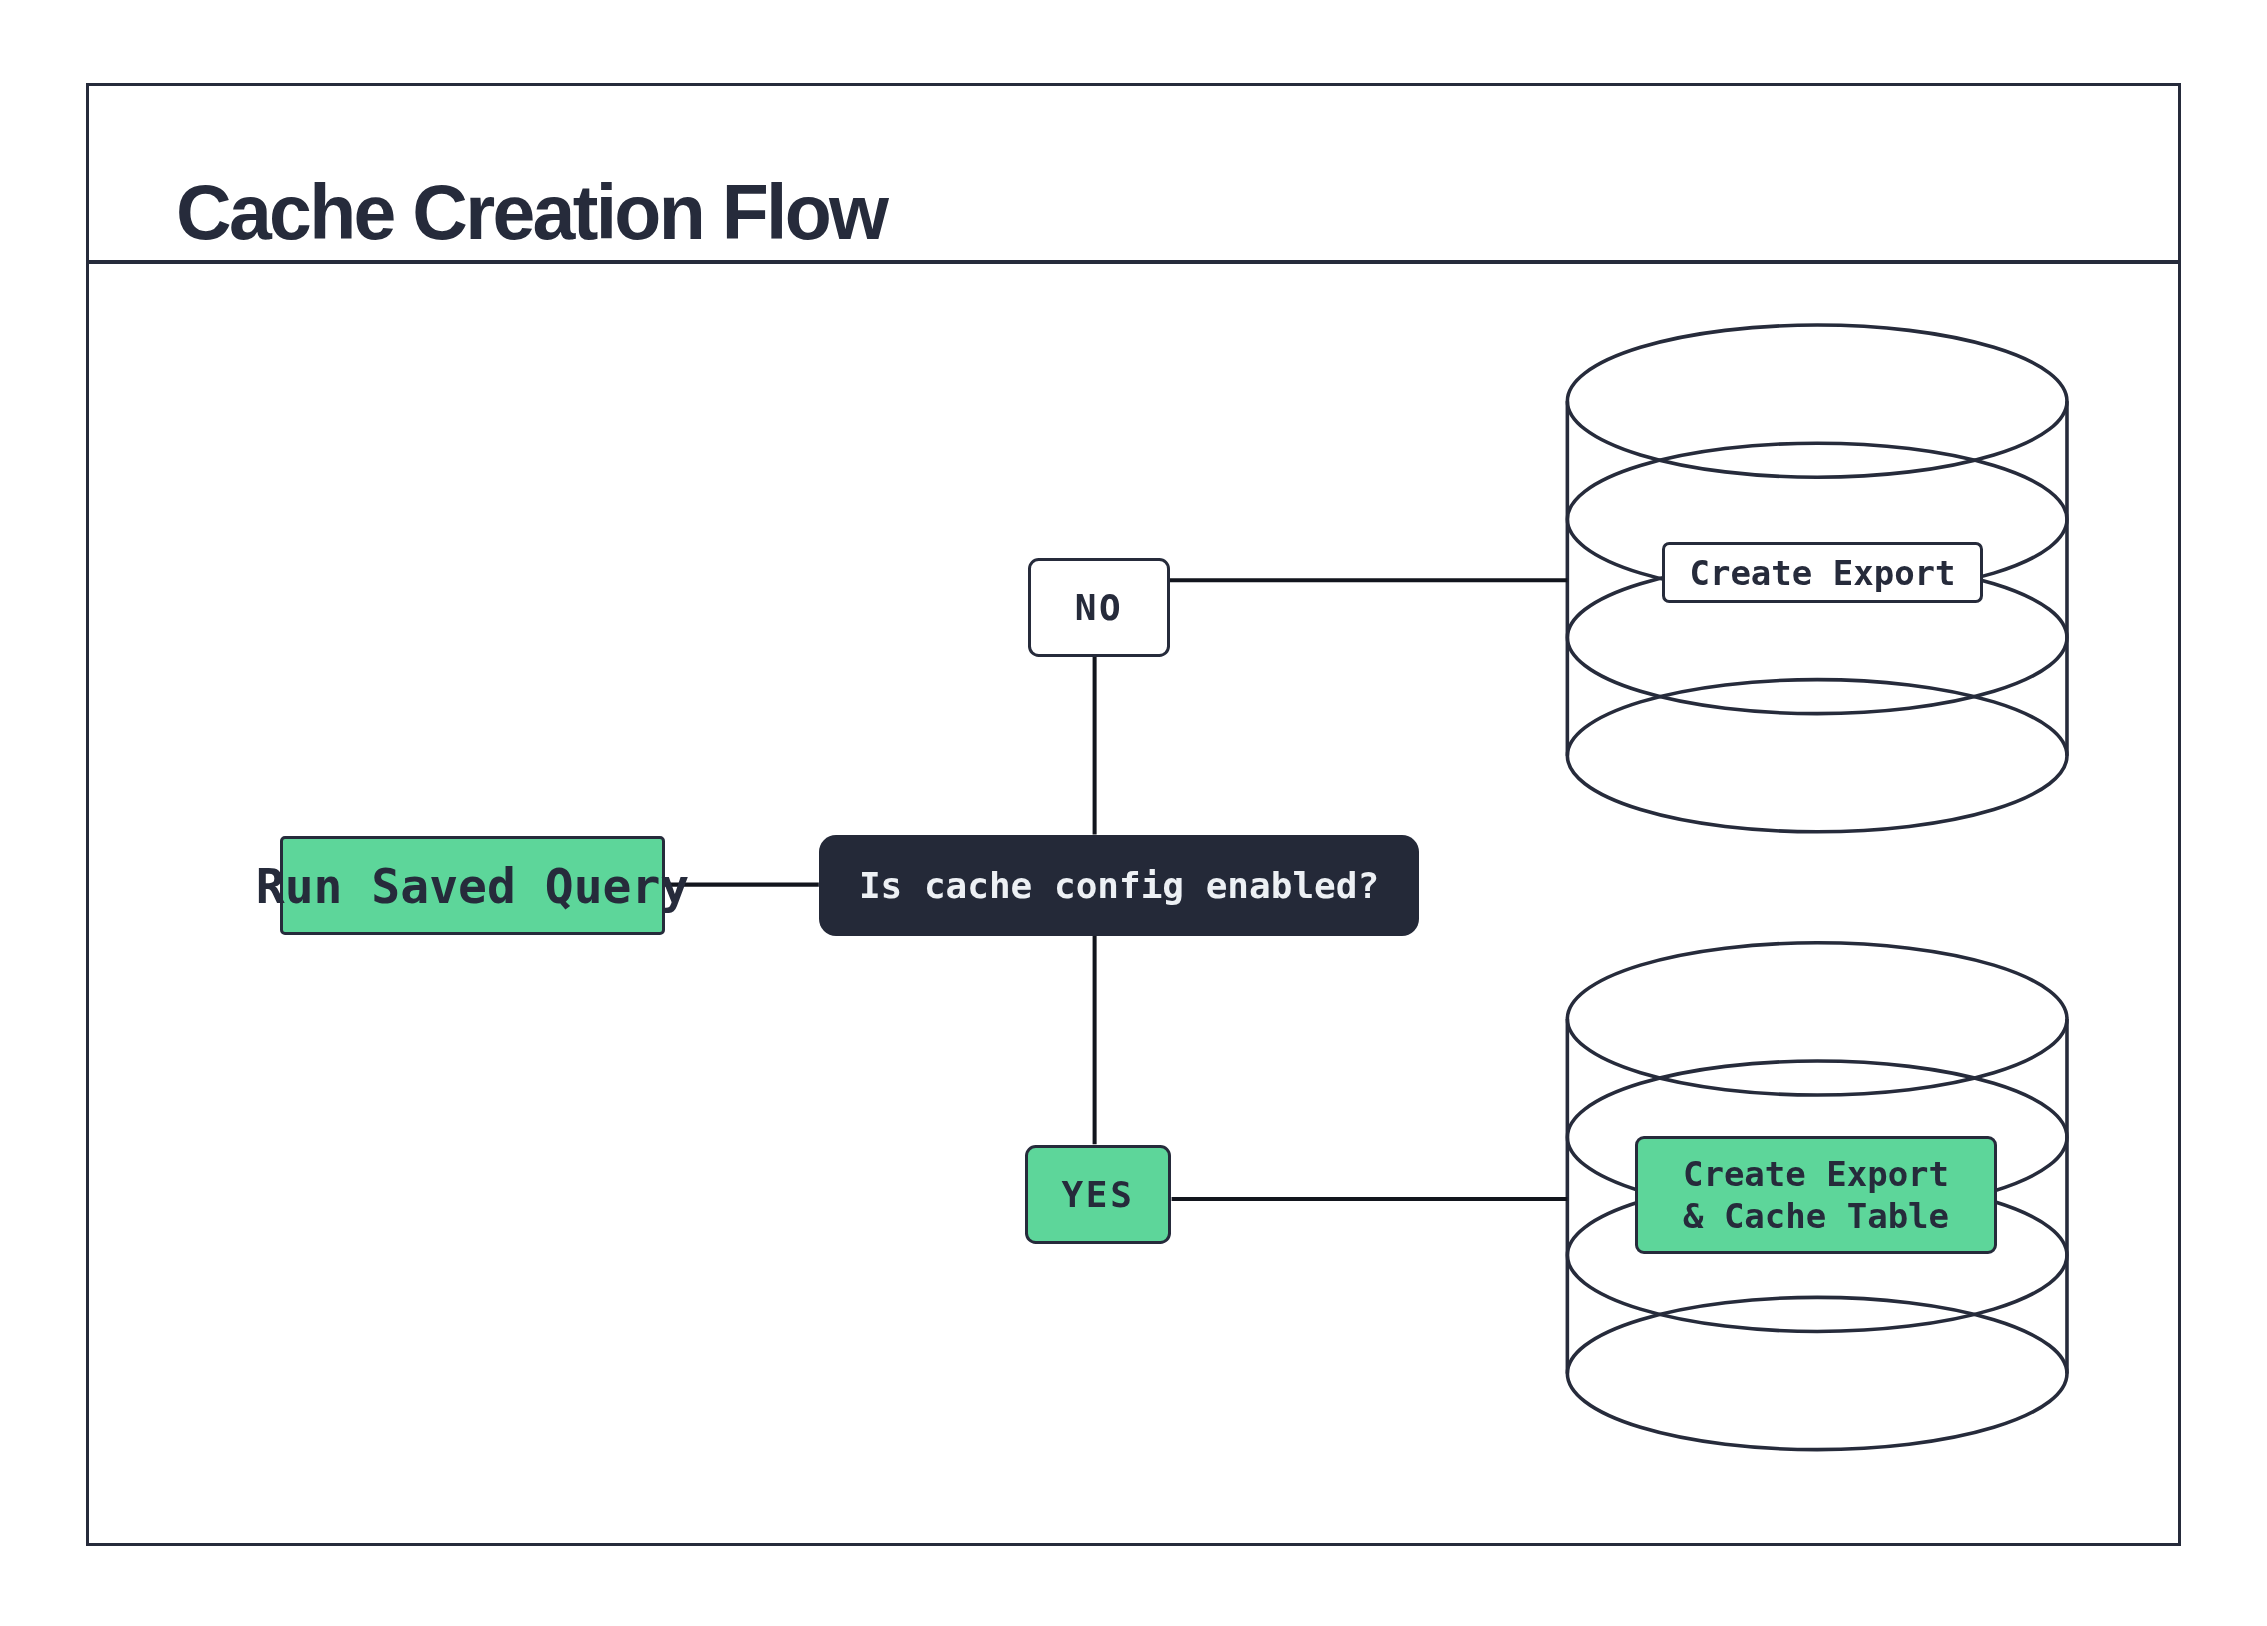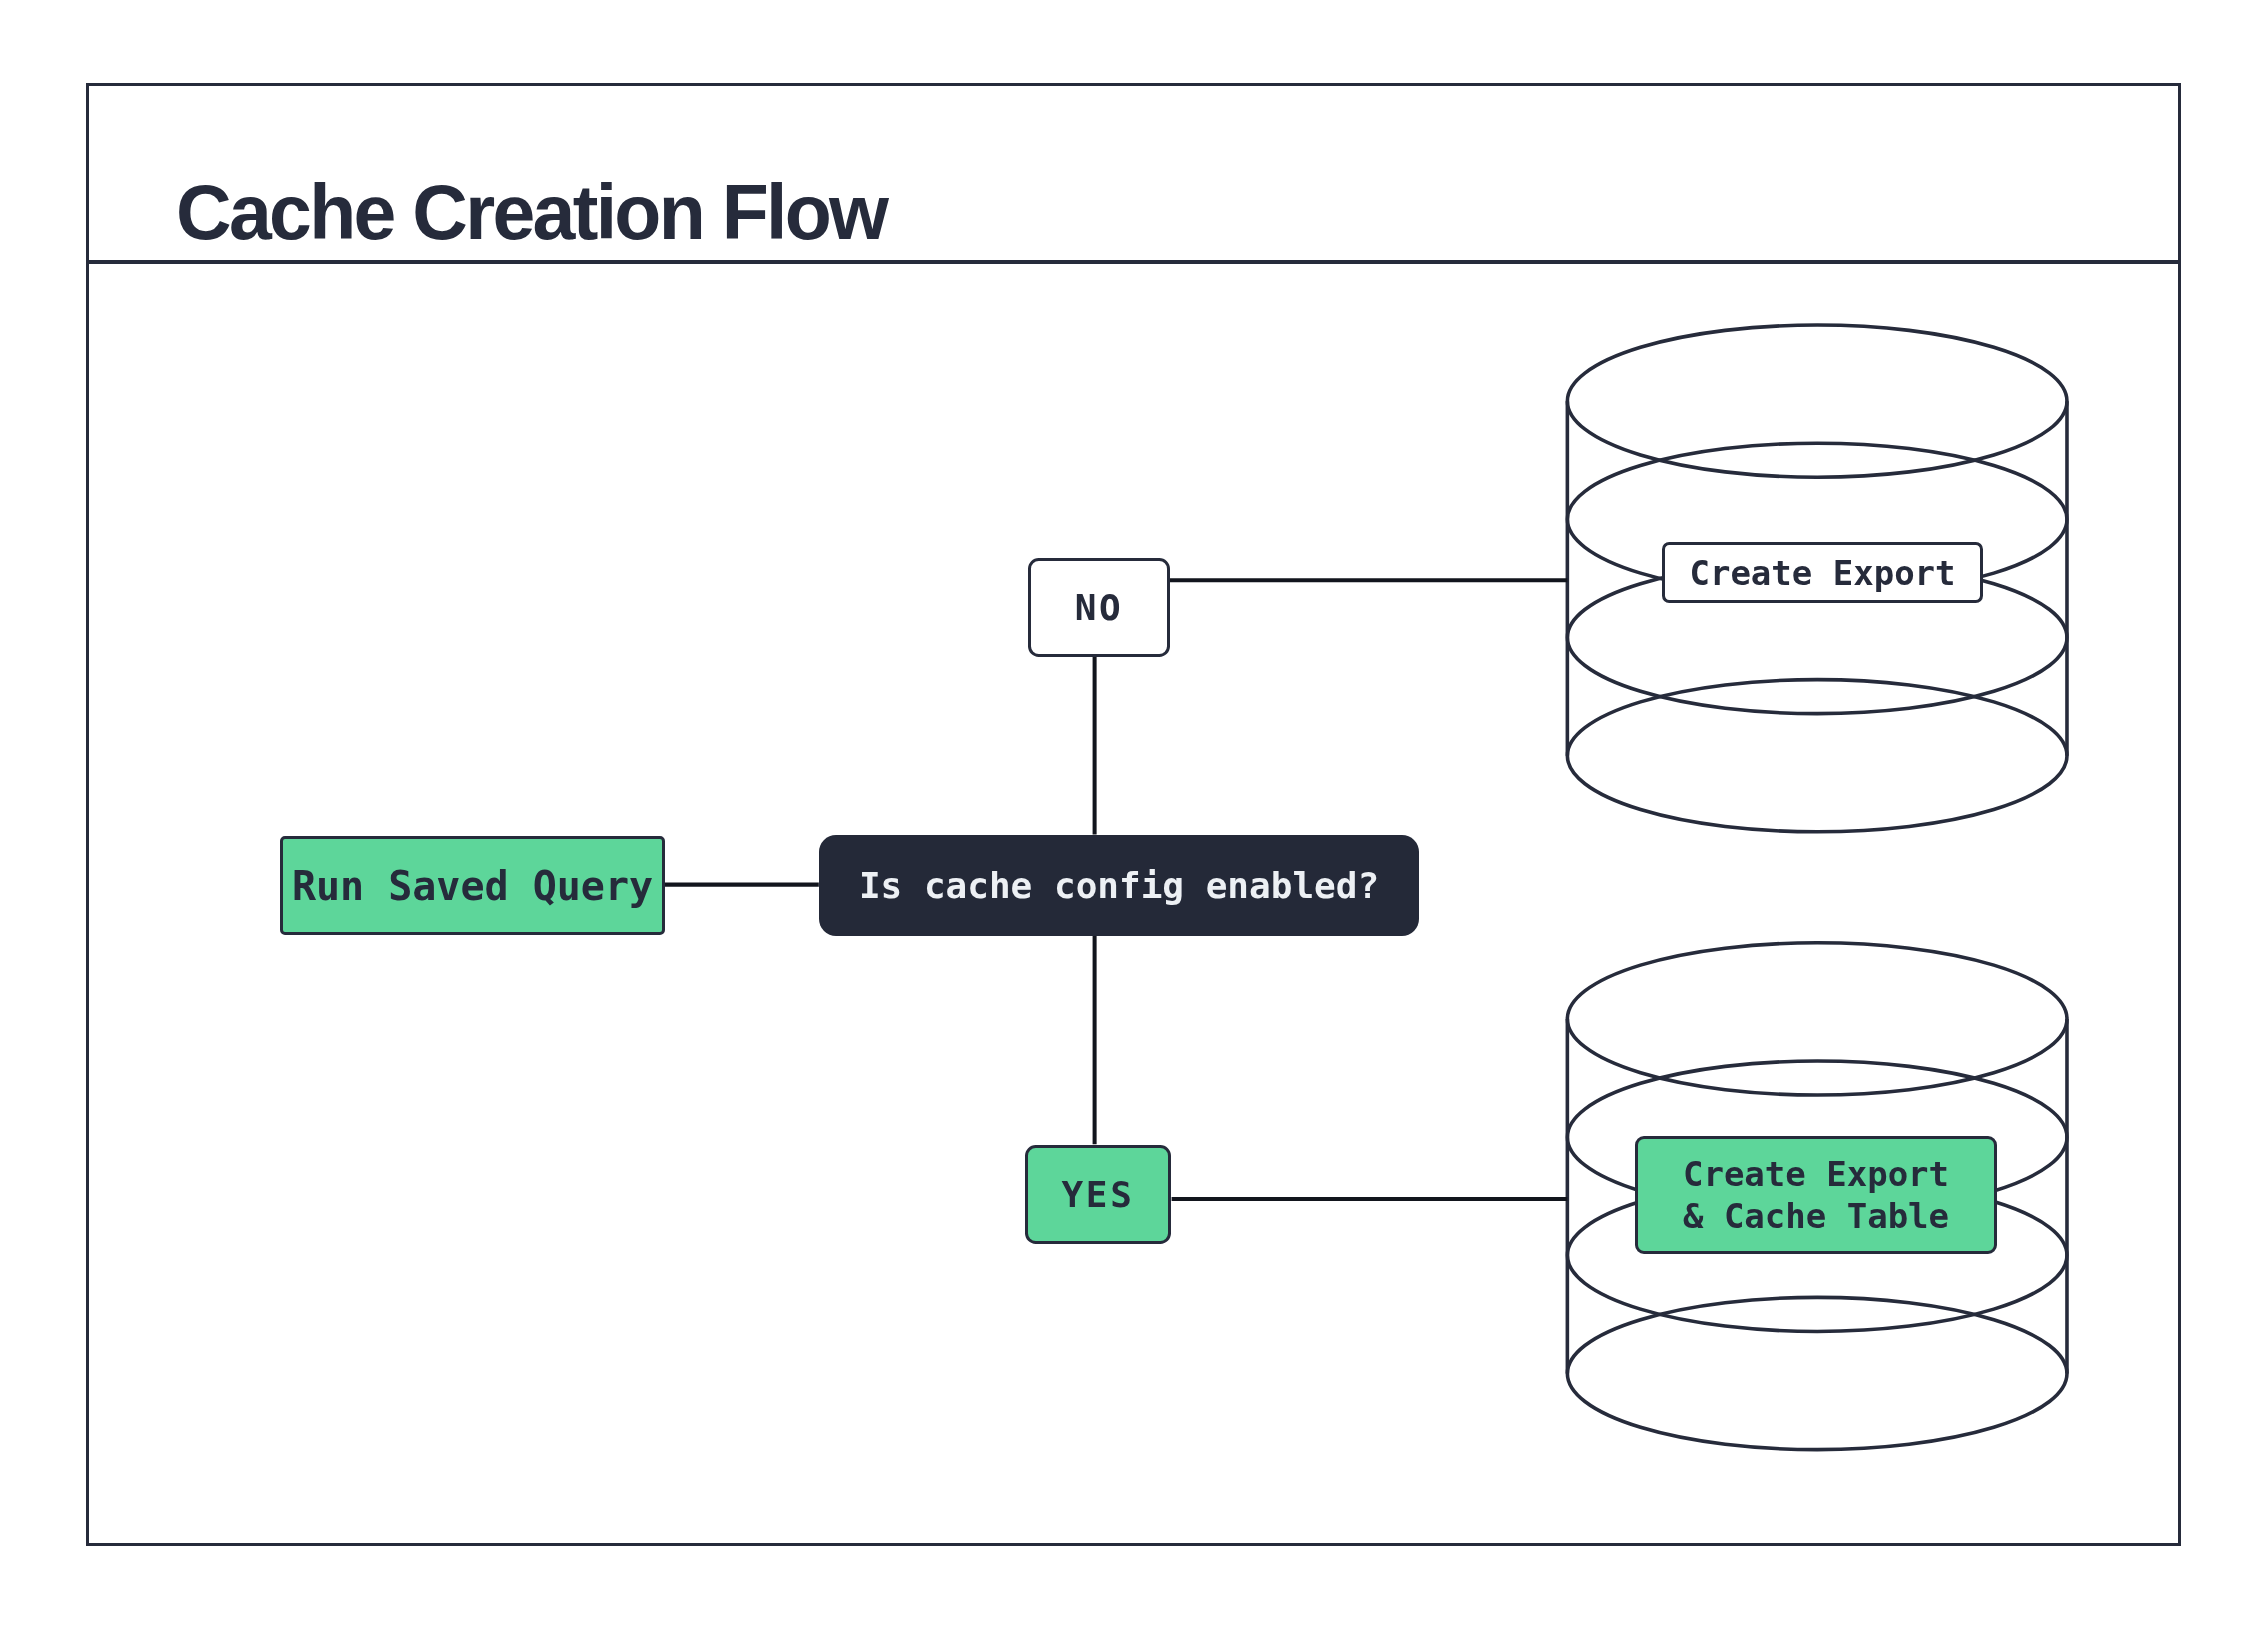--- a/index.html
+++ b/index.html
@@ -35,21 +35,21 @@
   .cyl{stroke:var(--ink);stroke-width:4px;fill:none;}
   .edge-line{stroke:var(--edge);stroke-width:4.5px;fill:none;}
 
   .node{
     position:absolute;display:flex;align-items:center;justify-content:center;
     text-align:center;white-space:pre;
   }
   .node-start{
     left:280px;top:836px;width:385px;height:99px;
     background:var(--green);border:3.6px solid var(--ink);border-radius:5px;
-    font-size:40px;font-weight:600;color:var(--ink);
+    font-size:48px;font-weight:600;color:var(--ink);
   }
   .node-decision{
     left:819px;top:835px;width:600px;height:101px;
     background:var(--dark);border-radius:17px;
     font-size:36px;font-weight:600;color:var(--text_light);
   }
   .node-no{
     left:1028px;top:558px;width:142px;height:99px;
     background:var(--paper);border:3.6px solid var(--ink);border-radius:10.7px;
     font-size:36px;font-weight:700;letter-spacing:2.7px;color:var(--ink);

